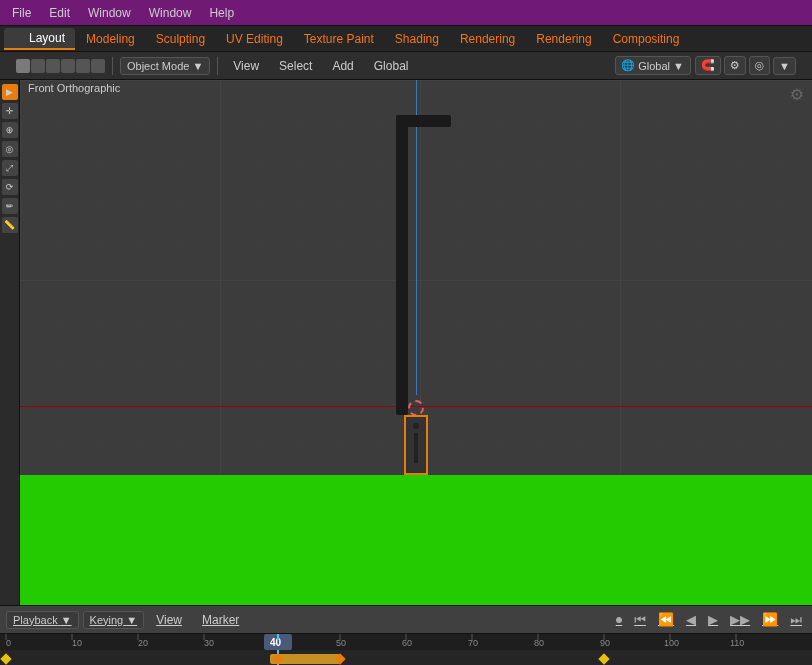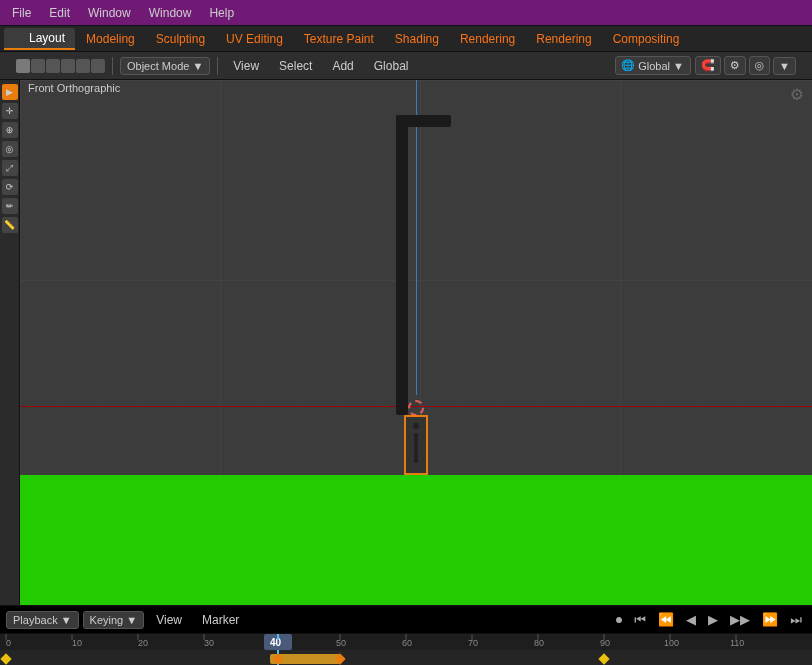--- a/index.html
+++ b/index.html
@@ -50,21 +50,21 @@
     #selected-obj { position: absolute; bottom: 130px; left: calc(50% - 12px); width: 24px; height: 60px; border: 2px solid #e87d0d; background: #333; pointer-events: none; }
 
     
     #origin-marker { position: absolute; top: 61%; left: calc(50% - 8px); width: 16px; height: 16px; border: 2px dashed #e06060; border-radius: 50%; pointer-events: none; }
 
     
     #gear-icon { position: absolute; top: 5px; right: 8px; color: #666; font-size: 16px; cursor: pointer; }
 
     
     #timeline { height: 60px; background: #252525; border-top: 1px solid #111; display: flex; flex-direction: column; }
-    #timeline-controls { display: flex; align-items: center; height: 28px; background: #000000; border-bottom: 1px solid #111; padding: 0 6px; gap: 4px; }
+    #timeline-controls { display: flex; align-items: center; height: 28px; background: #404040; border-bottom: 1px solid #111; padding: 0 6px; gap: 4px; text-decoration: underline; }
     #timeline-ruler { position: relative; flex: 1; background: #1e1e1e; overflow: hidden; }
 
     .tl-btn { background: none; border: none; color: #aaa; cursor: pointer; font-size: 13px; padding: 2px 4px; }
     .tl-dropdown { padding: 2px 6px; background: #3a3a3a; border: 1px solid #555; color: #ccc; font-size: 11px; border-radius: 3px; cursor: pointer; }
 
     
     .mode-select { padding: 2px 6px; background: #3a3a3a; border: 1px solid #555; color: #ccc; font-size: 11px; border-radius: 3px; cursor: pointer; display: flex; align-items: center; gap: 3px; }
 
     
     #snap-row { display: flex; align-items: center; gap: 3px; }

